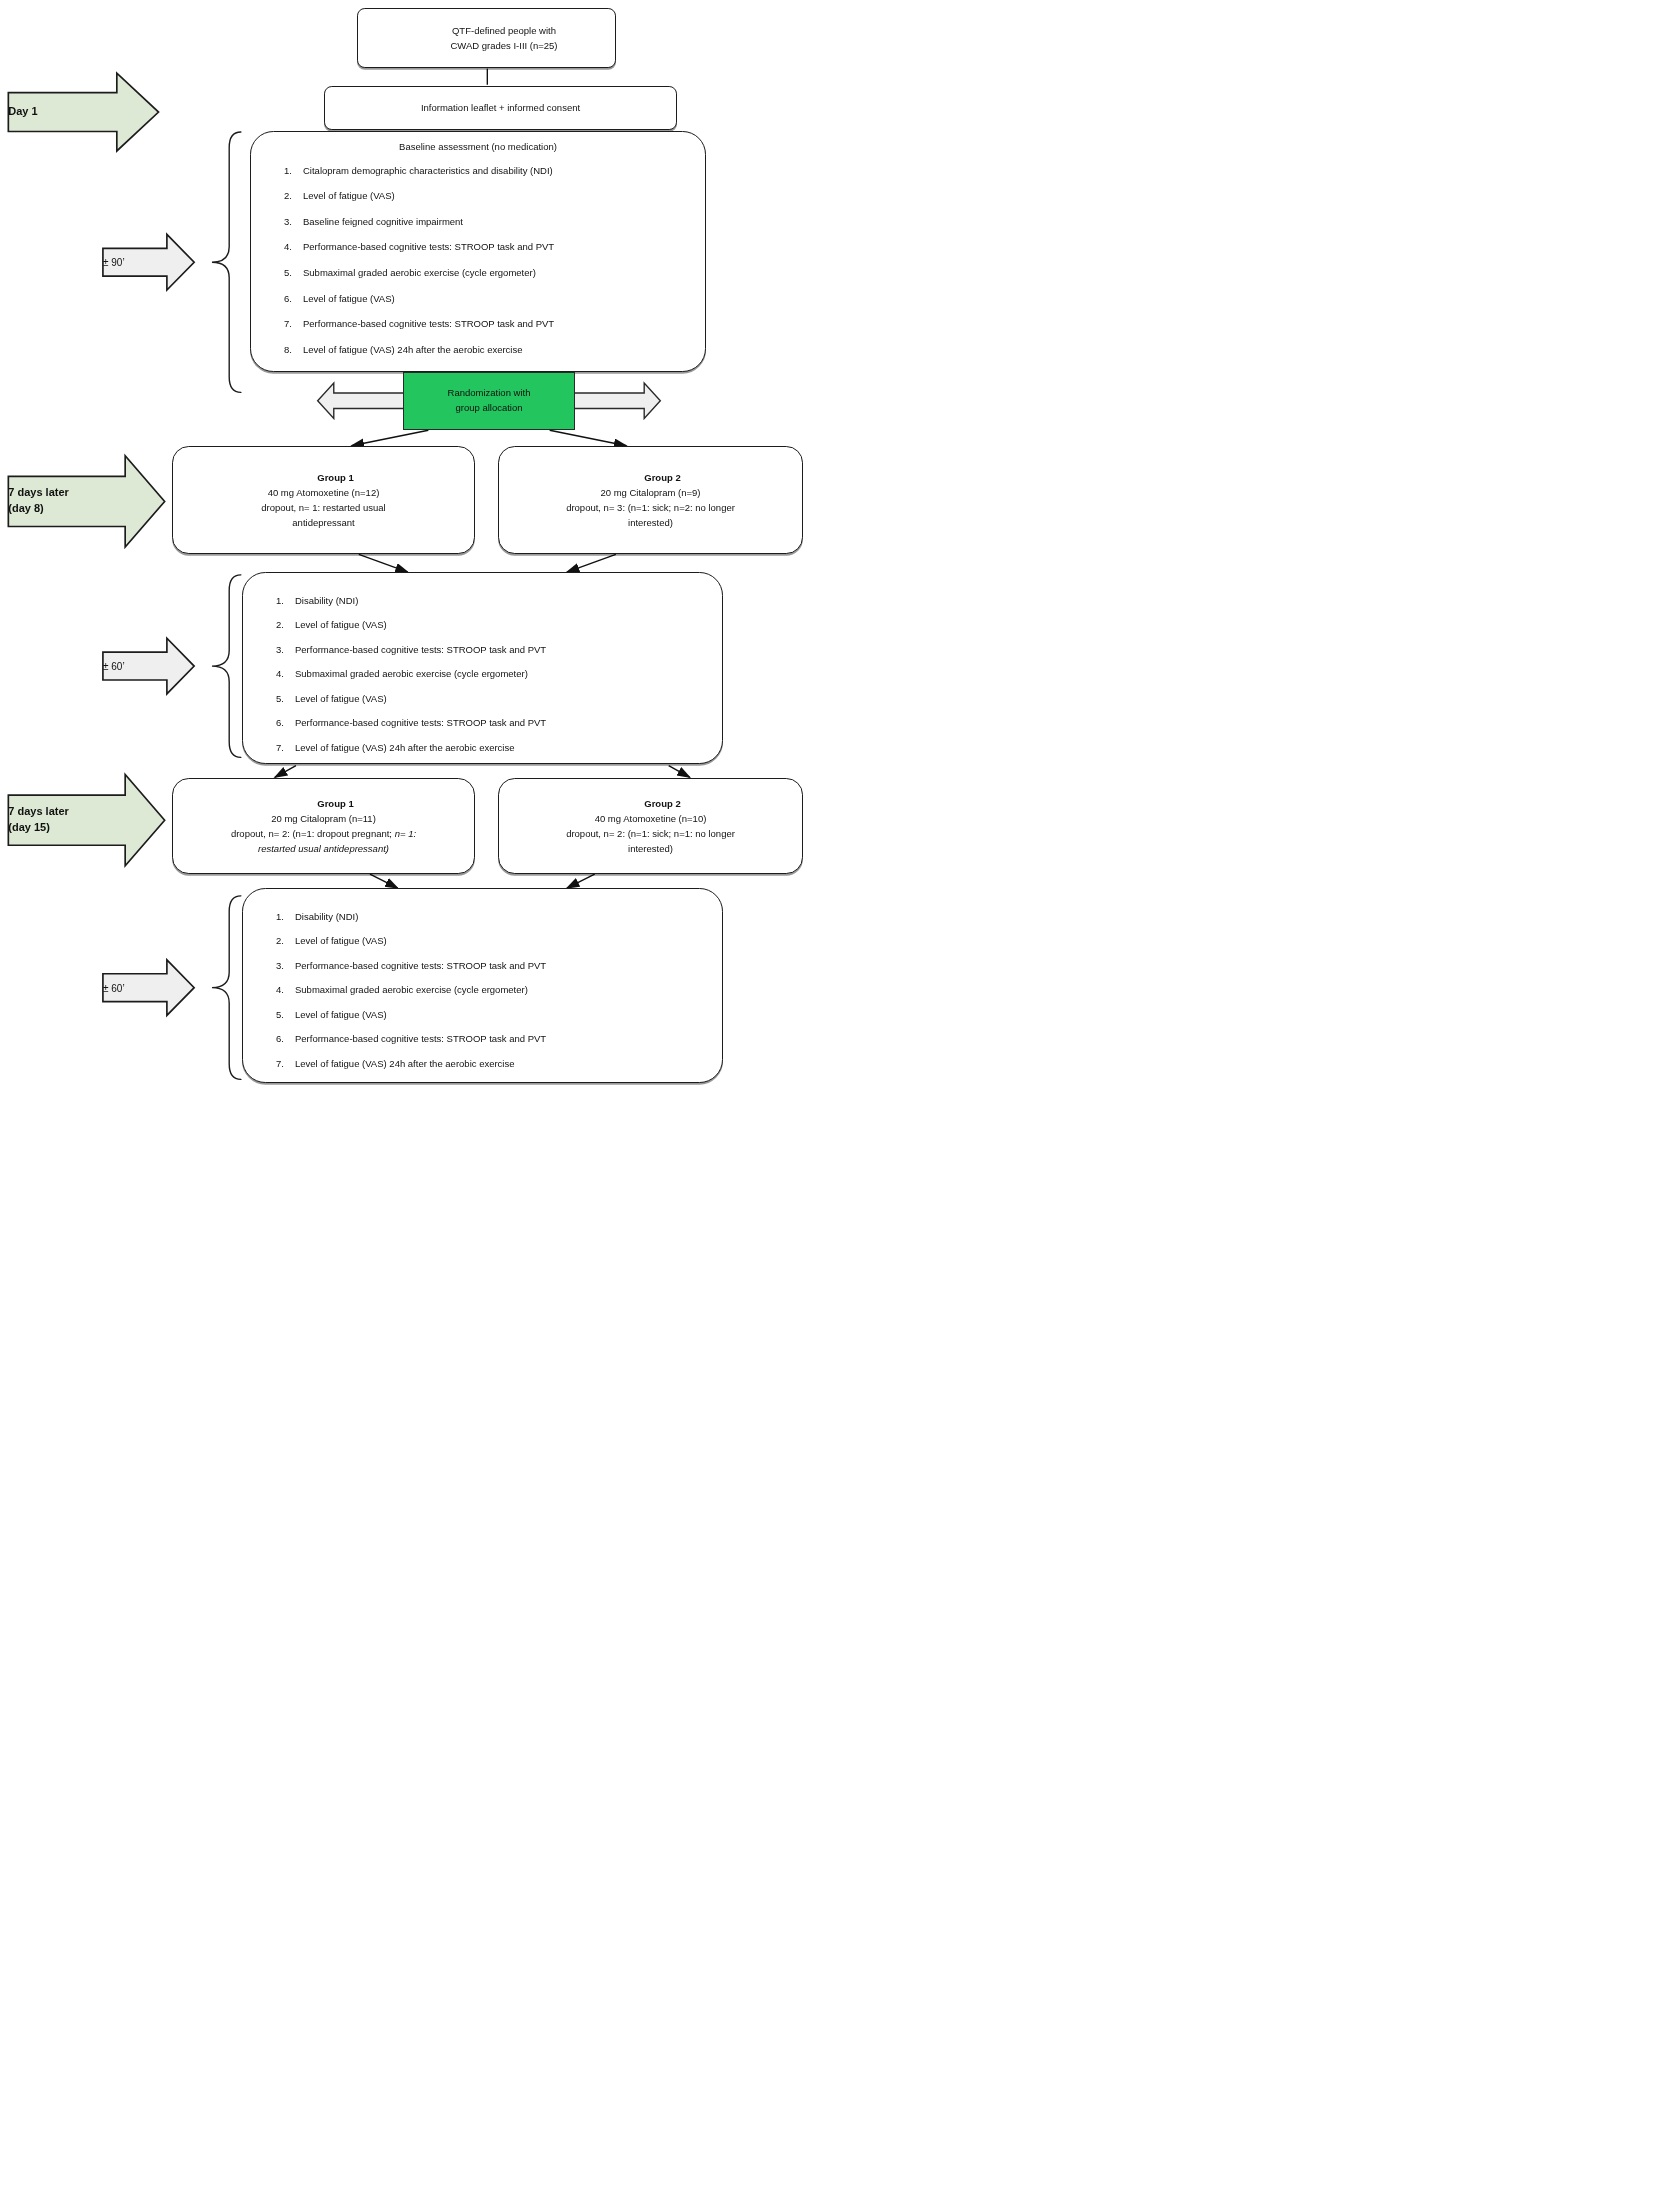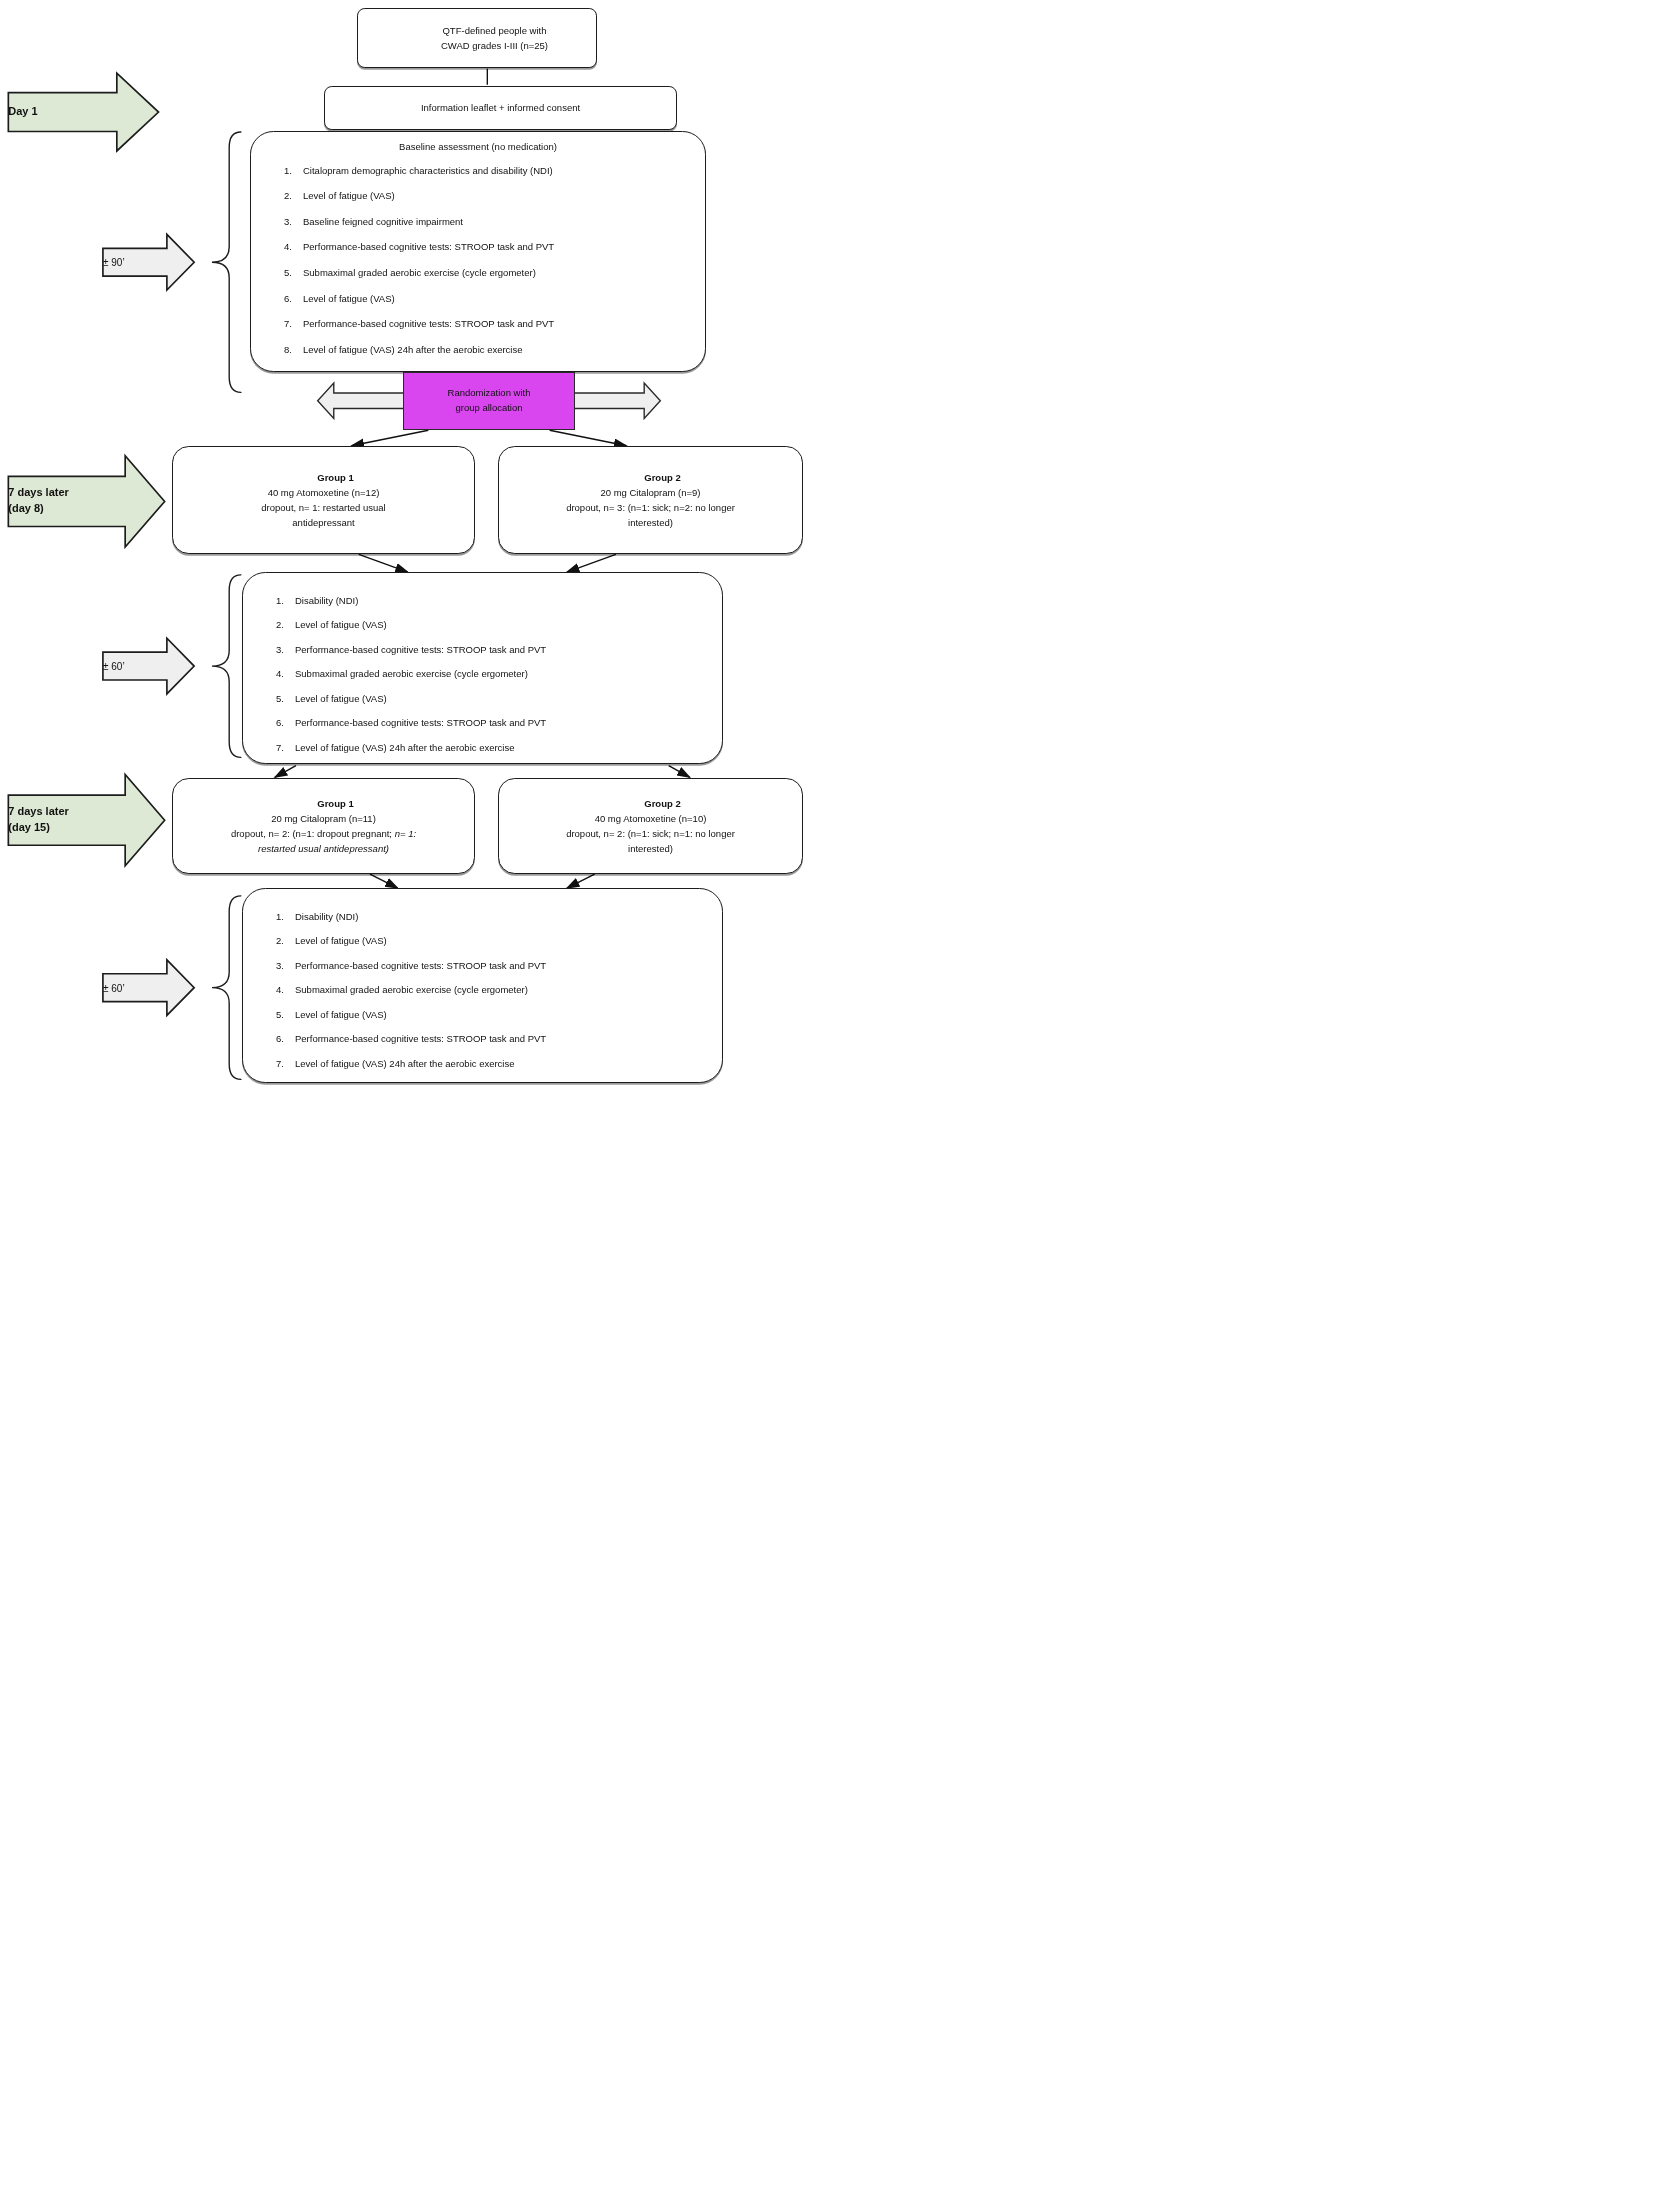--- a/index.html
+++ b/index.html
@@ -29,21 +29,21 @@
   .lh44 .li { line-height:24.5px; }
   .box-title { text-align:center; font-size:9.5px; padding-top:9px; }
   .arrow-label {
     position:absolute; z-index:2; display:flex; flex-direction:column;
     align-items:flex-start; justify-content:center; text-align:center;
   }
   .green-label { font-weight:700; font-size:11px; line-height:1.45; color:#111; }
   .gray-label  { font-size:10px; color:#111; }
   #rand-box {
     position:absolute; z-index:1; box-sizing:border-box;
-    background:#d946ef; border:1.4px solid #2a2a2a;
+    background:#22c55e; border:1.4px solid #2a2a2a;
     display:flex; flex-direction:column; align-items:center; justify-content:center;
     text-align:center; font-size:9.5px; line-height:1.55;
   }
   .gline { display:block; }
 </style>
 </head>
 <body>
 
 <div id="stage">
 
@@ -94,21 +94,21 @@
   <div class="arrow-label gray-label" style="left:103px; top:248px; width:64px; height:28px;">
     <span>± 90’</span>
   </div>
   <div class="arrow-label gray-label" style="left:103px; top:652px; width:64px; height:28px;">
     <span>± 60’</span>
   </div>
   <div class="arrow-label gray-label" style="left:103px; top:974px; width:64px; height:28px;">
     <span>± 60’</span>
   </div>
 
-  <div class="box rounded-sm center-col" style="left:357px; top:8.3px; width:240px; height:60px;padding-left:35px;">
+  <div class="box rounded-sm center-col" style="left:357px; top:8.3px; width:259px; height:60px;padding-left:35px;">
     <span>QTF-defined people with</span>
     <span>CWAD grades I-III (n=25)</span>
   </div>
 
   <div class="box rounded-sm center-col" style="left:324px; top:86px; width:353px; height:44px;">
     <span>Information leaflet + informed consent</span>
   </div>
 
   <div class="box rounded-lg" style="left:250px; top:131px; width:456px; height:241px;">
     <div class="box-title">Baseline assessment (no medication)</div>

